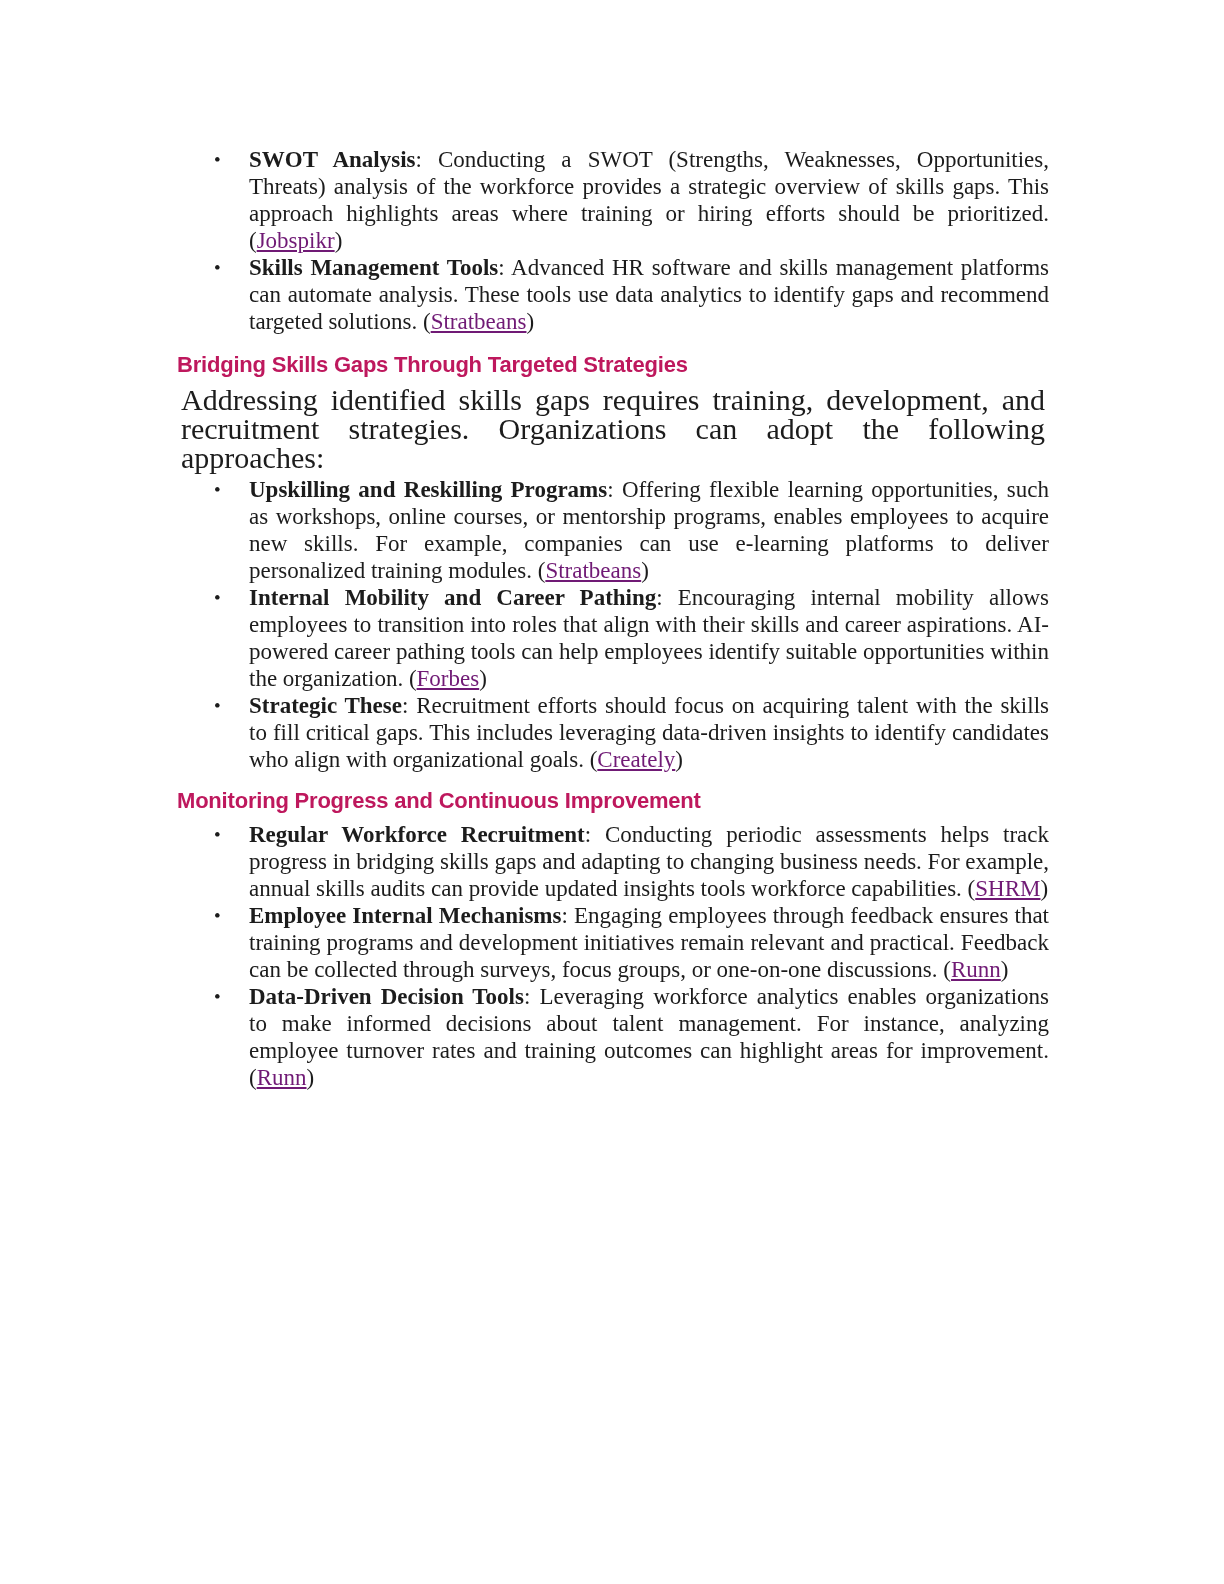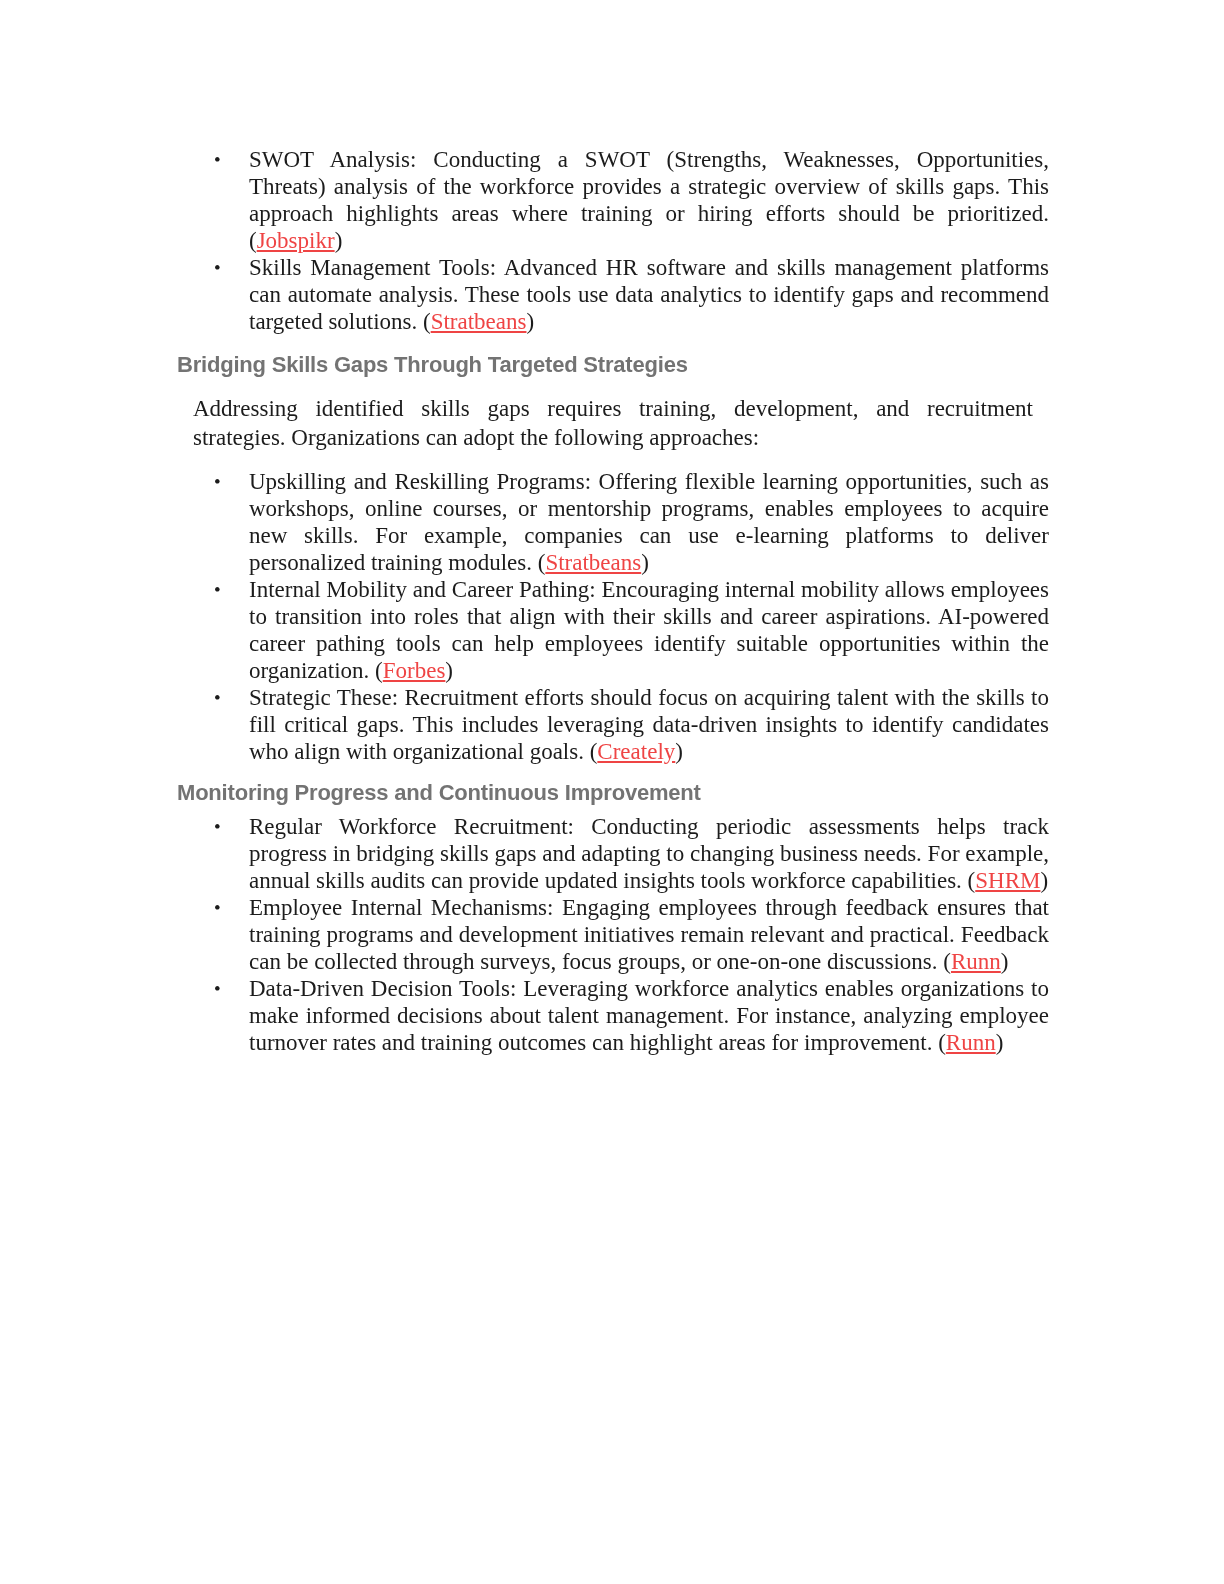--- a/index.html
+++ b/index.html
@@ -11,34 +11,34 @@
   .content{position:absolute;left:177px;top:146px;width:872px;}
   ul.blist{list-style:none;margin:0;padding:0;}
   ul.blist li{
     position:relative;padding-left:72px;
     font-size:23px;line-height:27px;text-align:justify;
   }
   .marker{
     position:absolute;left:37px;top:0;
     font-size:19px;line-height:27px;color:#1c1c1c;
   }
-  .lead{font-weight:400;}
+  .lead{font-weight:700;}
   h2{
     font-family:"Liberation Sans","DejaVu Sans",sans-serif;
     font-size:22px;line-height:26px;font-weight:700;
-    color:#737373;letter-spacing:-0.2px;
+    color:#be185d;letter-spacing:-0.2px;
     margin:17px 0 7px 0;
   }
   h2.second{margin-top:15px;}
   p{
-    margin:16px;font-size:23px;line-height:29px;text-align:justify;
+    margin:4px;font-size:30px;line-height:29px;text-align:justify;
   }
   .gap-list{margin-top:25px;}
   p.closing{margin-top:22px;}
-  a.doclink{color:#ef4444;text-decoration:underline;cursor:pointer;}
+  a.doclink{color:#701a75;text-decoration:underline;cursor:pointer;}
 </style>
 </head>
 <body>
 
 <div class="content">
 
   <ul class="blist">
     <li><span class="marker">•</span><span class="lead">SWOT Analysis</span><span>: </span><span>Conducting a SWOT (Strengths, Weaknesses, Opportunities, Threats) analysis of the workforce provides a strategic overview of skills gaps. This approach highlights areas where training or hiring efforts should be prioritized.</span><span> (</span><a class="doclink">Jobspikr</a><span>)</span></li>
     <li><span class="marker">•</span><span class="lead">Skills Management Tools</span><span>: </span><span>Advanced HR software and skills management platforms can automate analysis. These tools use data analytics to identify gaps and recommend targeted solutions.</span><span> (</span><a class="doclink">Stratbeans</a><span>)</span></li>
   </ul>

